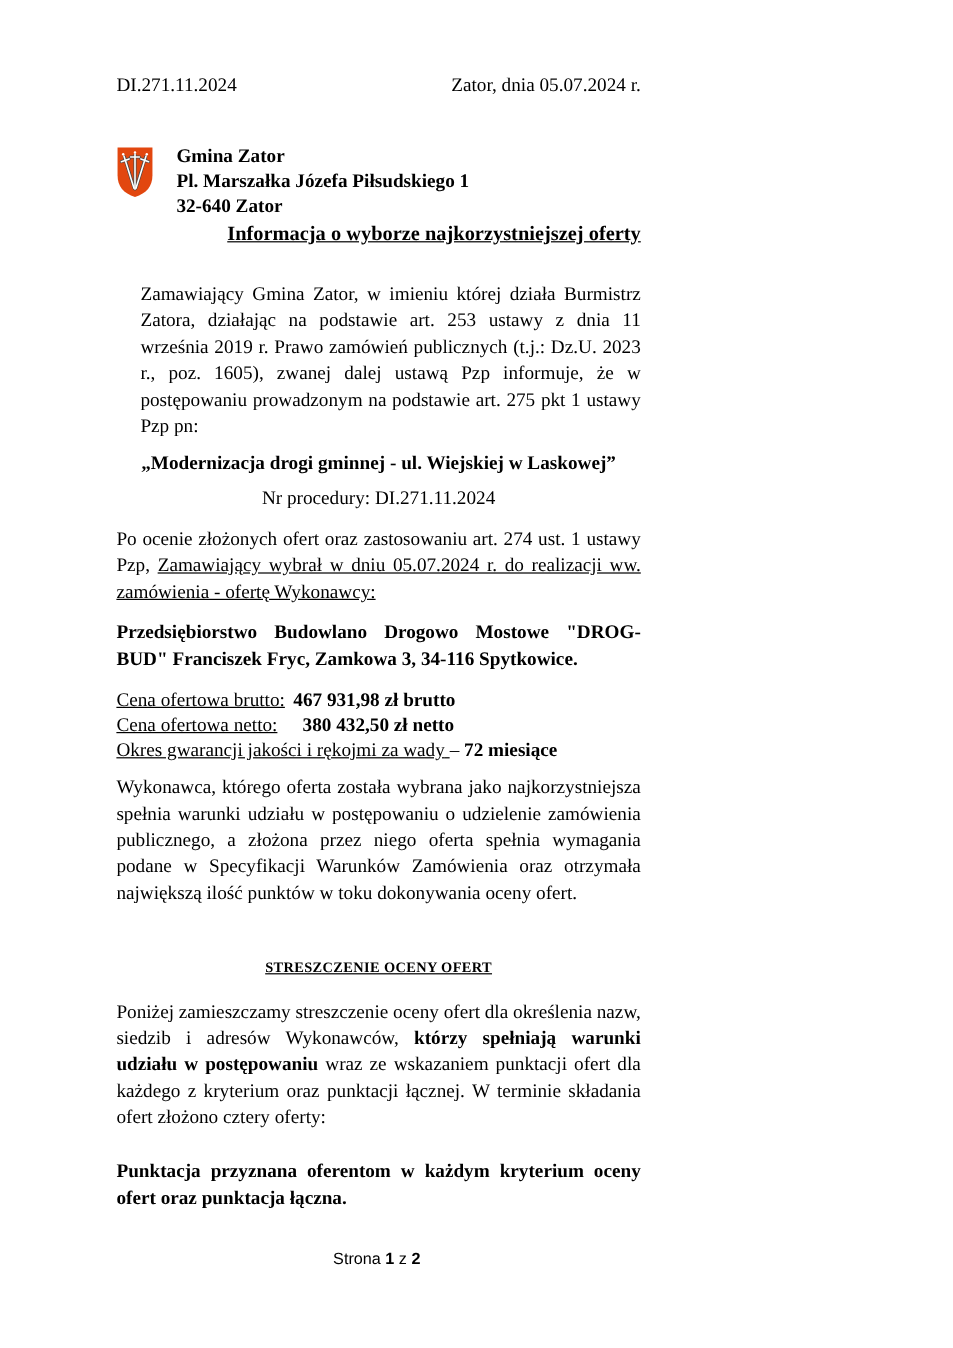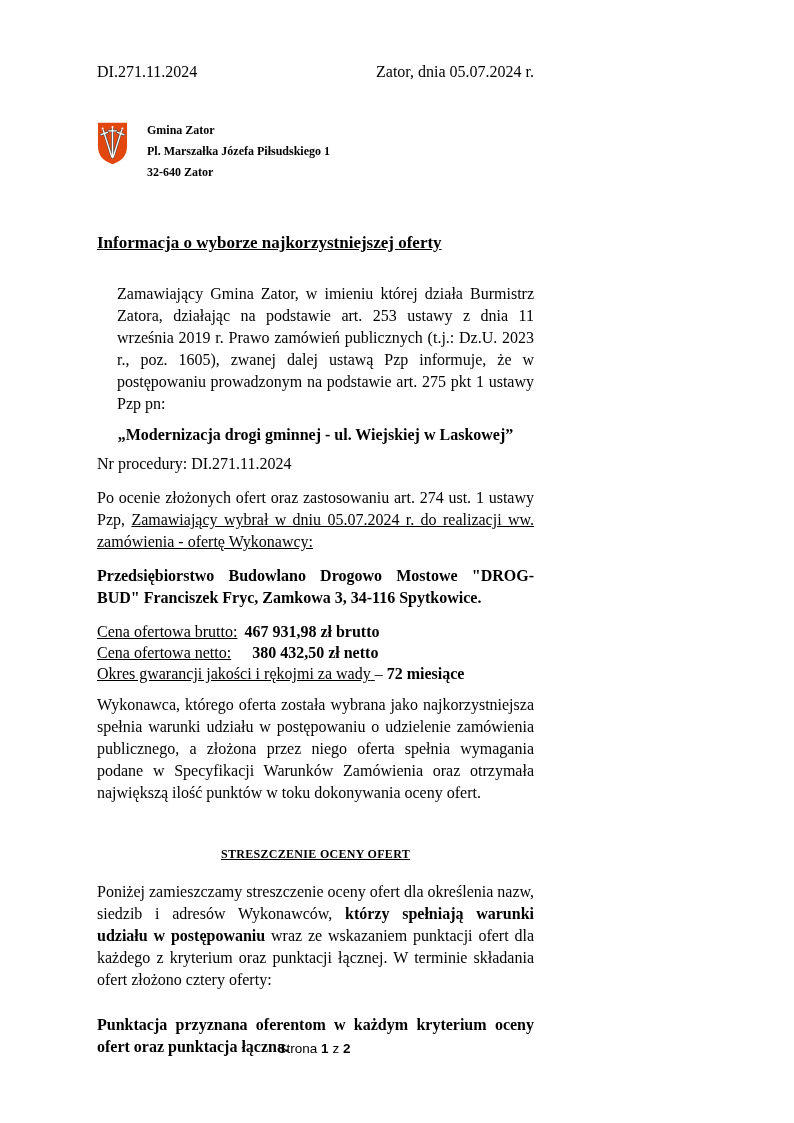--- a/index.html
+++ b/index.html
@@ -16,30 +16,30 @@
     padding: 62px 94px 0 97px;
     overflow: hidden;
     background: #ffffff;
   }
   .header-row {
     display: flex; justify-content: space-between;
     font-size: 16px; line-height: 20px;
   }
   .sender { margin-top: 38px; display: flex; align-items: flex-start; }
   .coa { width: 31px; height: 43px; flex: 0 0 auto; margin-top: 2px; }
-  .sender-text { margin-left: 19px; font-weight: bold; font-size: 12px; line-height: 21px; }
+  .sender-text { margin-left: 19px; font-weight: bold; font-size: 16px; line-height: 21px; }
   .doc-title {
-    margin-top: 48px; text-align: left;
+    text-align: right;
     font-size: 17px; font-weight: bold;
     text-decoration: underline; line-height: 24px;
   }
   p { margin: 0; font-size: 16px; line-height: 22px; text-align: justify; }
   .p-intro { margin-top: 28px; margin-left: 20px; }
   .subject { margin-top: 8px; text-align: center; font-weight: bold; line-height: 24px; }
-  .procedure { margin-top: 6px; text-align: left; }
+  .procedure { margin-top: 6px; text-align: center; }
   .p-selection { margin-top: 12px; }
   .contractor { margin-top: 12px; font-weight: bold; }
   .prices { margin-top: 12px; font-size: 16px; line-height: 21px; }
   .u { text-decoration: underline; }
   .val-gross { margin-left: 7px; }
   .val-net { margin-left: 21px; }
   .p-compliance { margin-top: 10px; }
   .summary-heading {
     margin-top: 38px; text-align: center;
     font-size: 12px; font-weight: bold;

